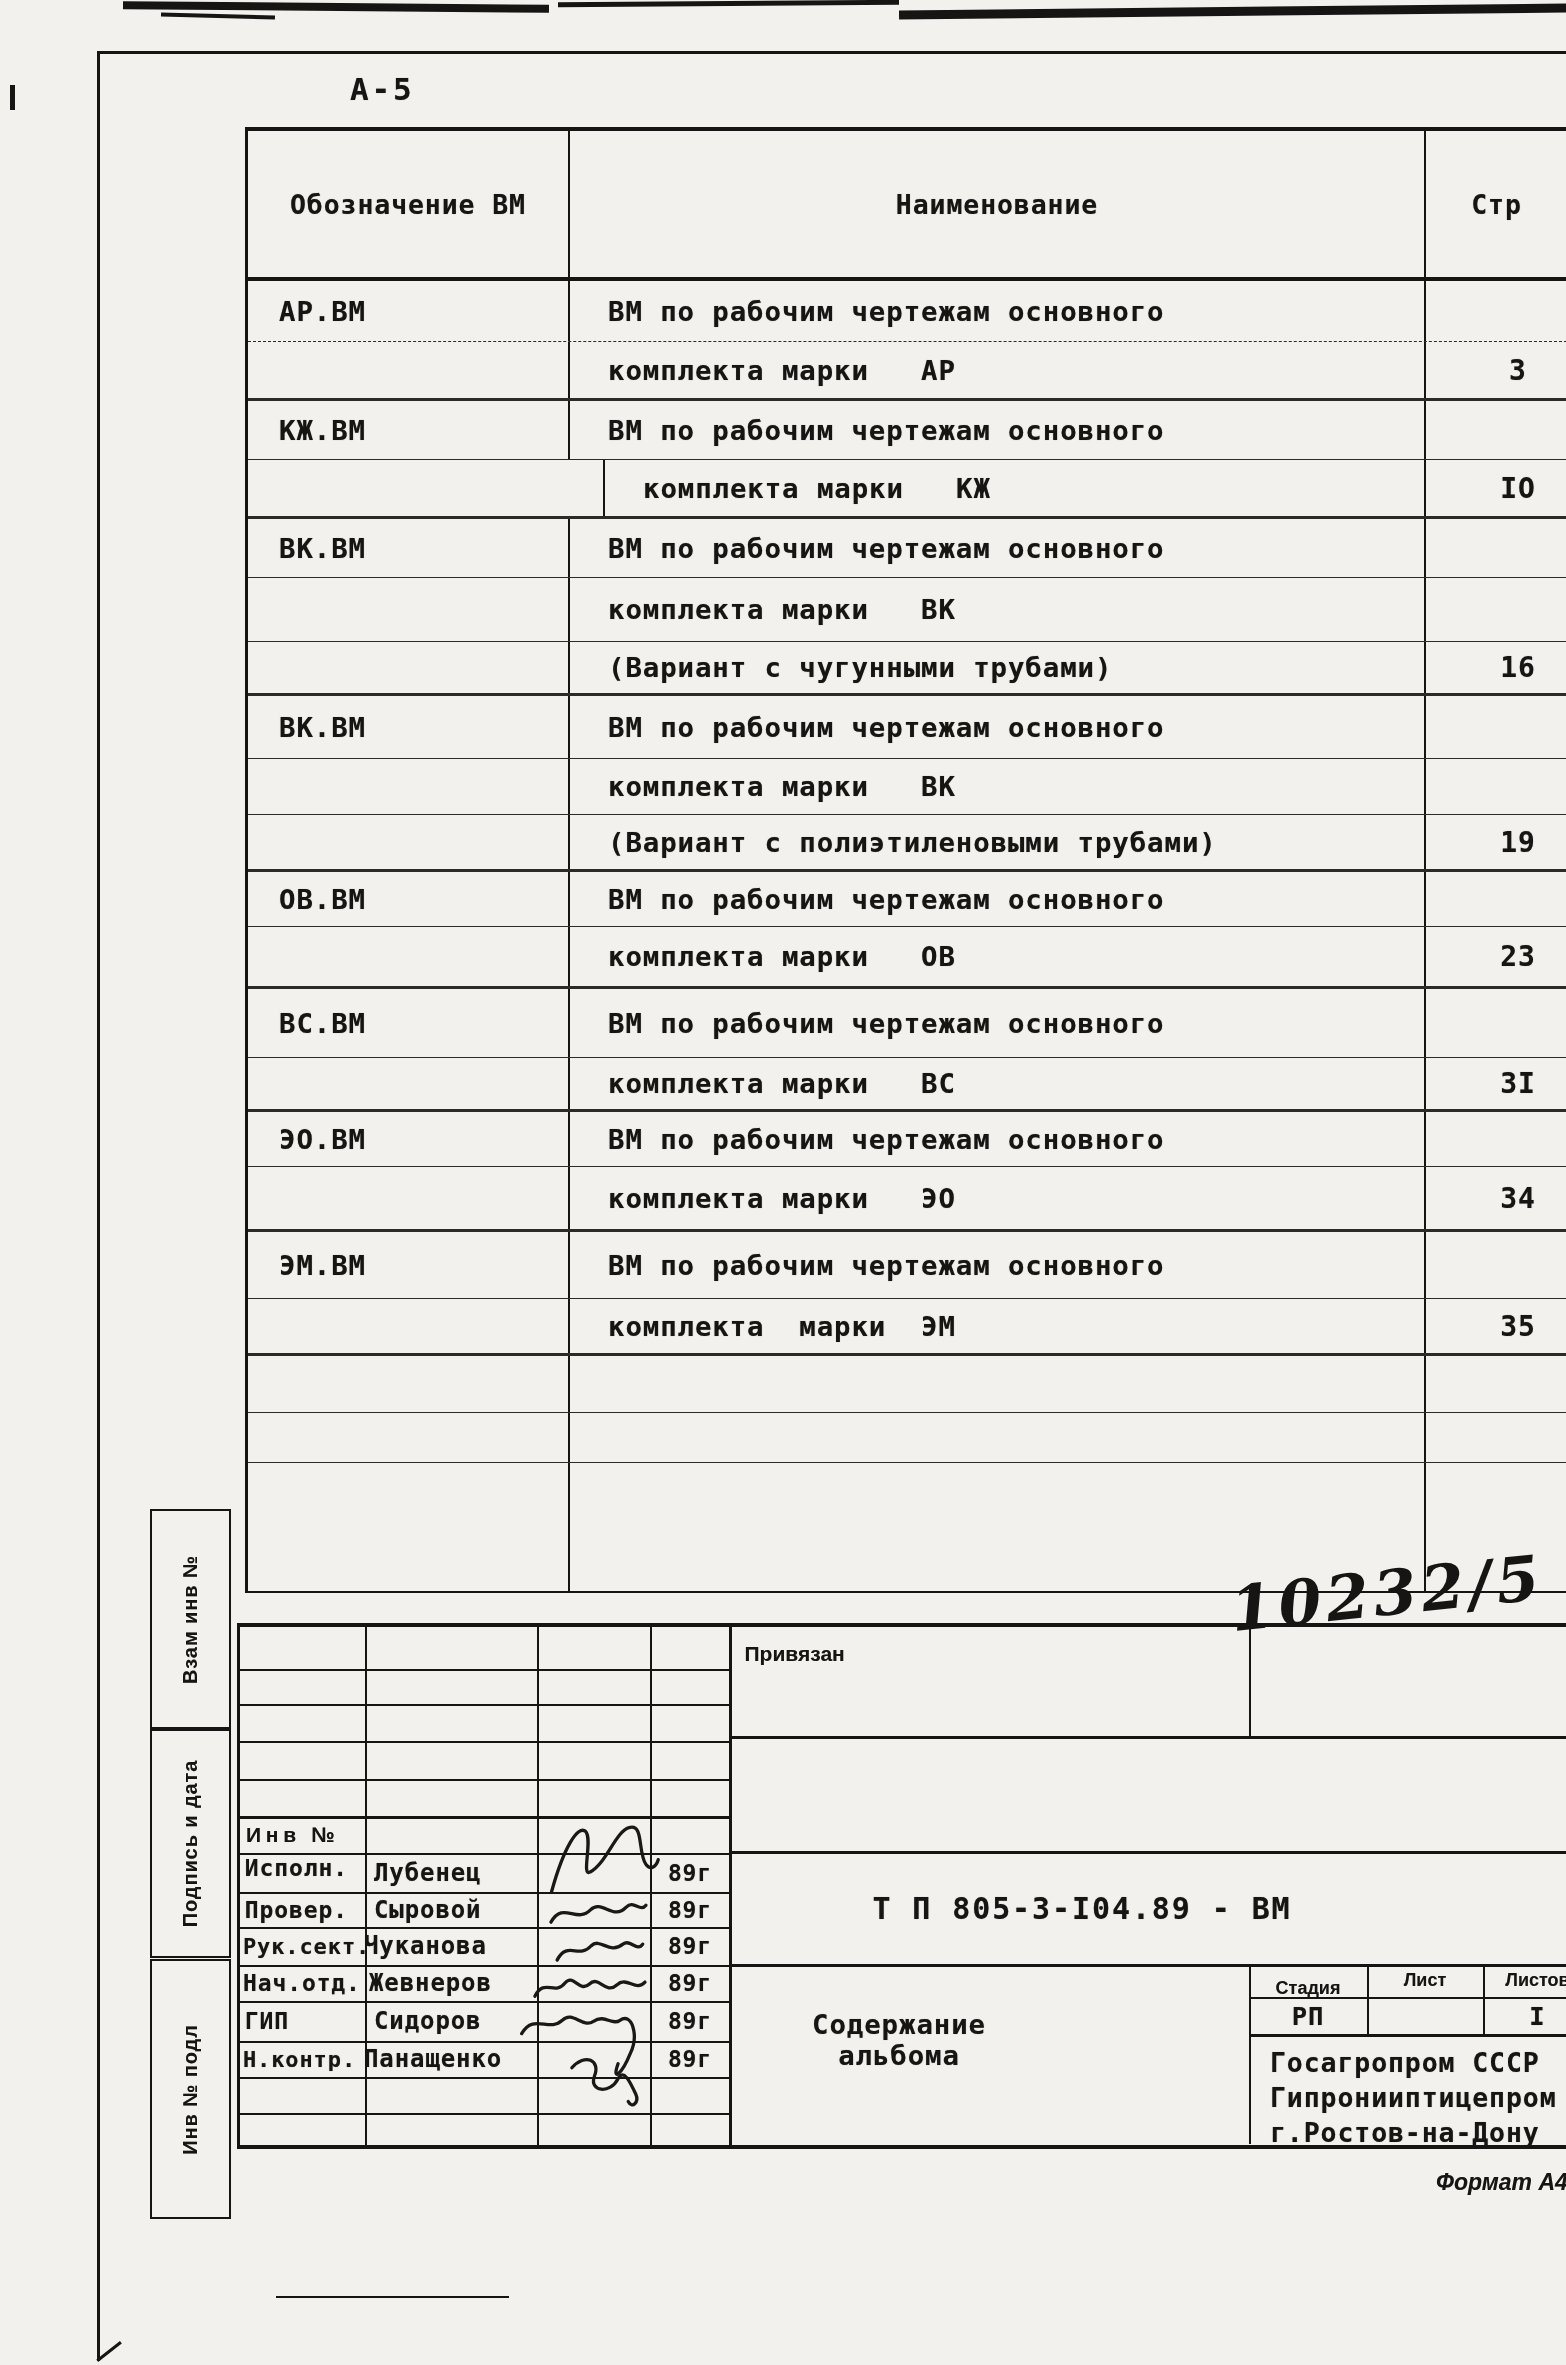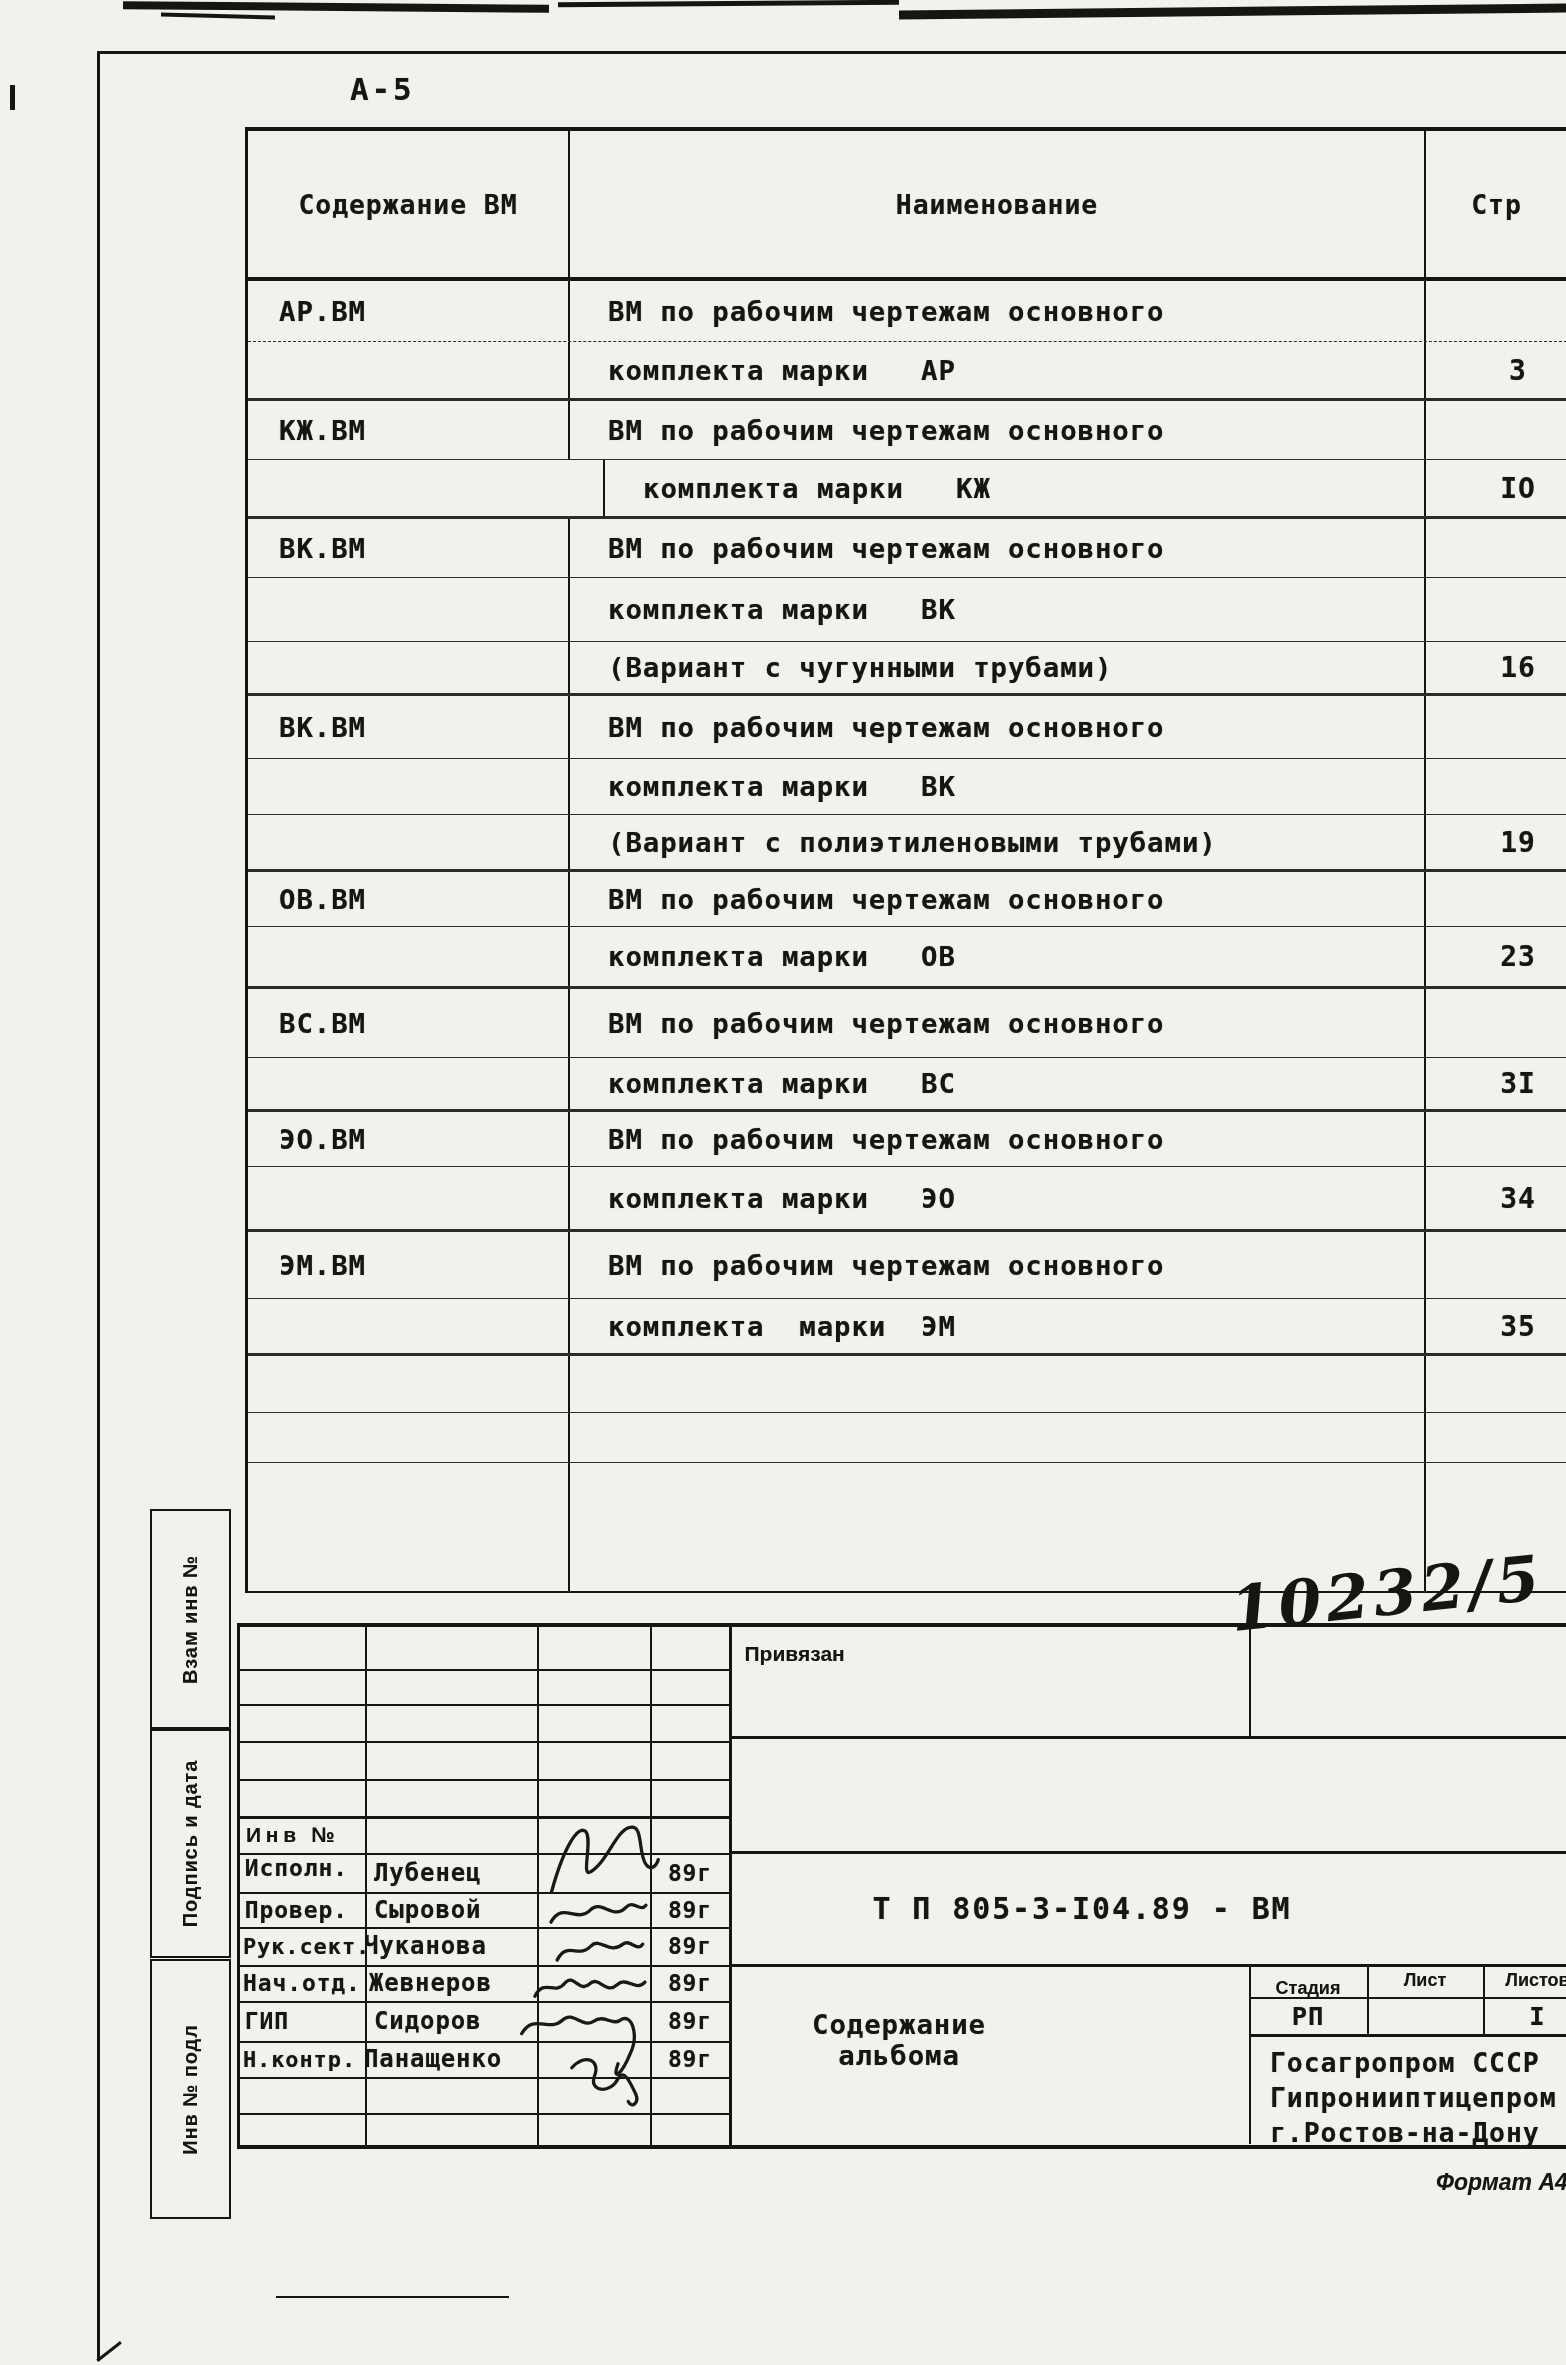--- a/index.html
+++ b/index.html
@@ -69,21 +69,21 @@
   <div class="ink" style="left:899px;top:6.6px;width:668px;height:8.5px;transform:rotate(-.6deg)"></div>
   <div class="ink" style="left:161px;top:14px;width:114px;height:3.8px;transform:rotate(1.5deg)"></div>
   <div class="ink" style="left:10.4px;top:85px;width:4.3px;height:24.6px"></div>
   <div class="ink" style="left:276px;top:2296px;width:233px;height:2.4px"></div>
   <div class="ink" style="left:94px;top:2350px;width:30px;height:2.8px;transform:rotate(-38deg)"></div>
 
   <div class="abs typed" style="left:350px;top:71px;font-size:31px;letter-spacing:2.8px">А-5</div>
 
   <div id="main-table">
     <div id="thead">
-      <div class="th th1 typed">Содержание ВМ</div>
+      <div class="th th1 typed">Обозначение ВМ</div>
       <div class="th th2 typed">Наименование</div>
       <div class="th th3 typed">Стр</div>
     </div>
     <div id="tbody">
         <div class="trow" style="height: 61px; border-bottom-style: dashed;">
       <div class="c1 typed">АР.ВМ</div>
       <div class="c2 typed">ВМ по рабочим чертежам основного</div>
       <div class="c3 typed"></div>
     </div>
         <div class="trow" style="height: 59px; border-bottom-width: 3.3px;">

